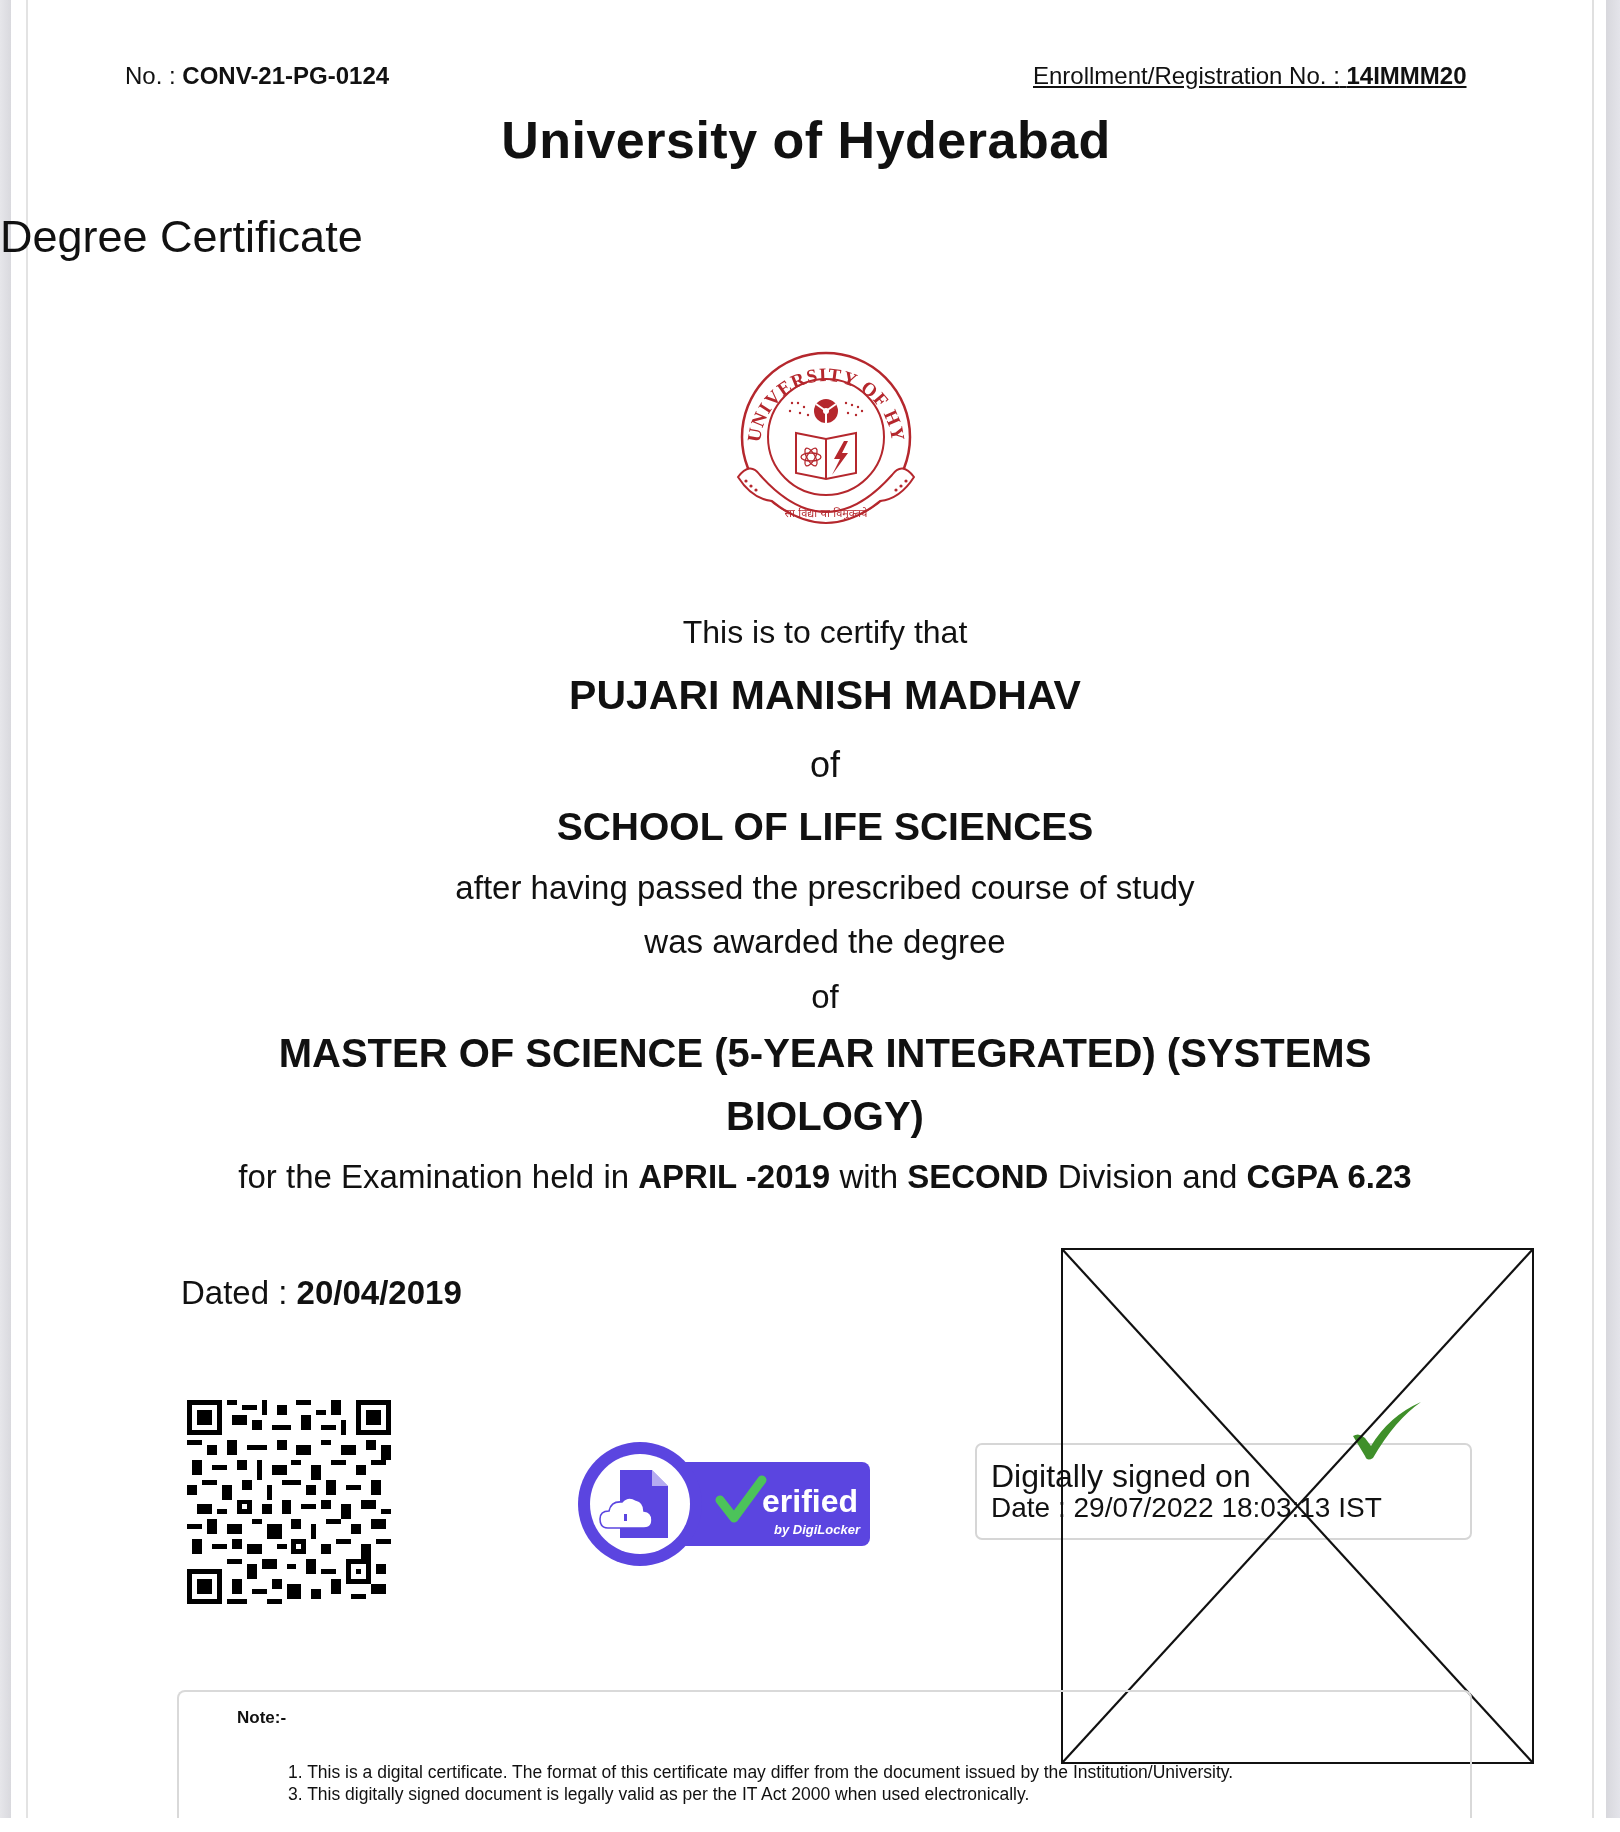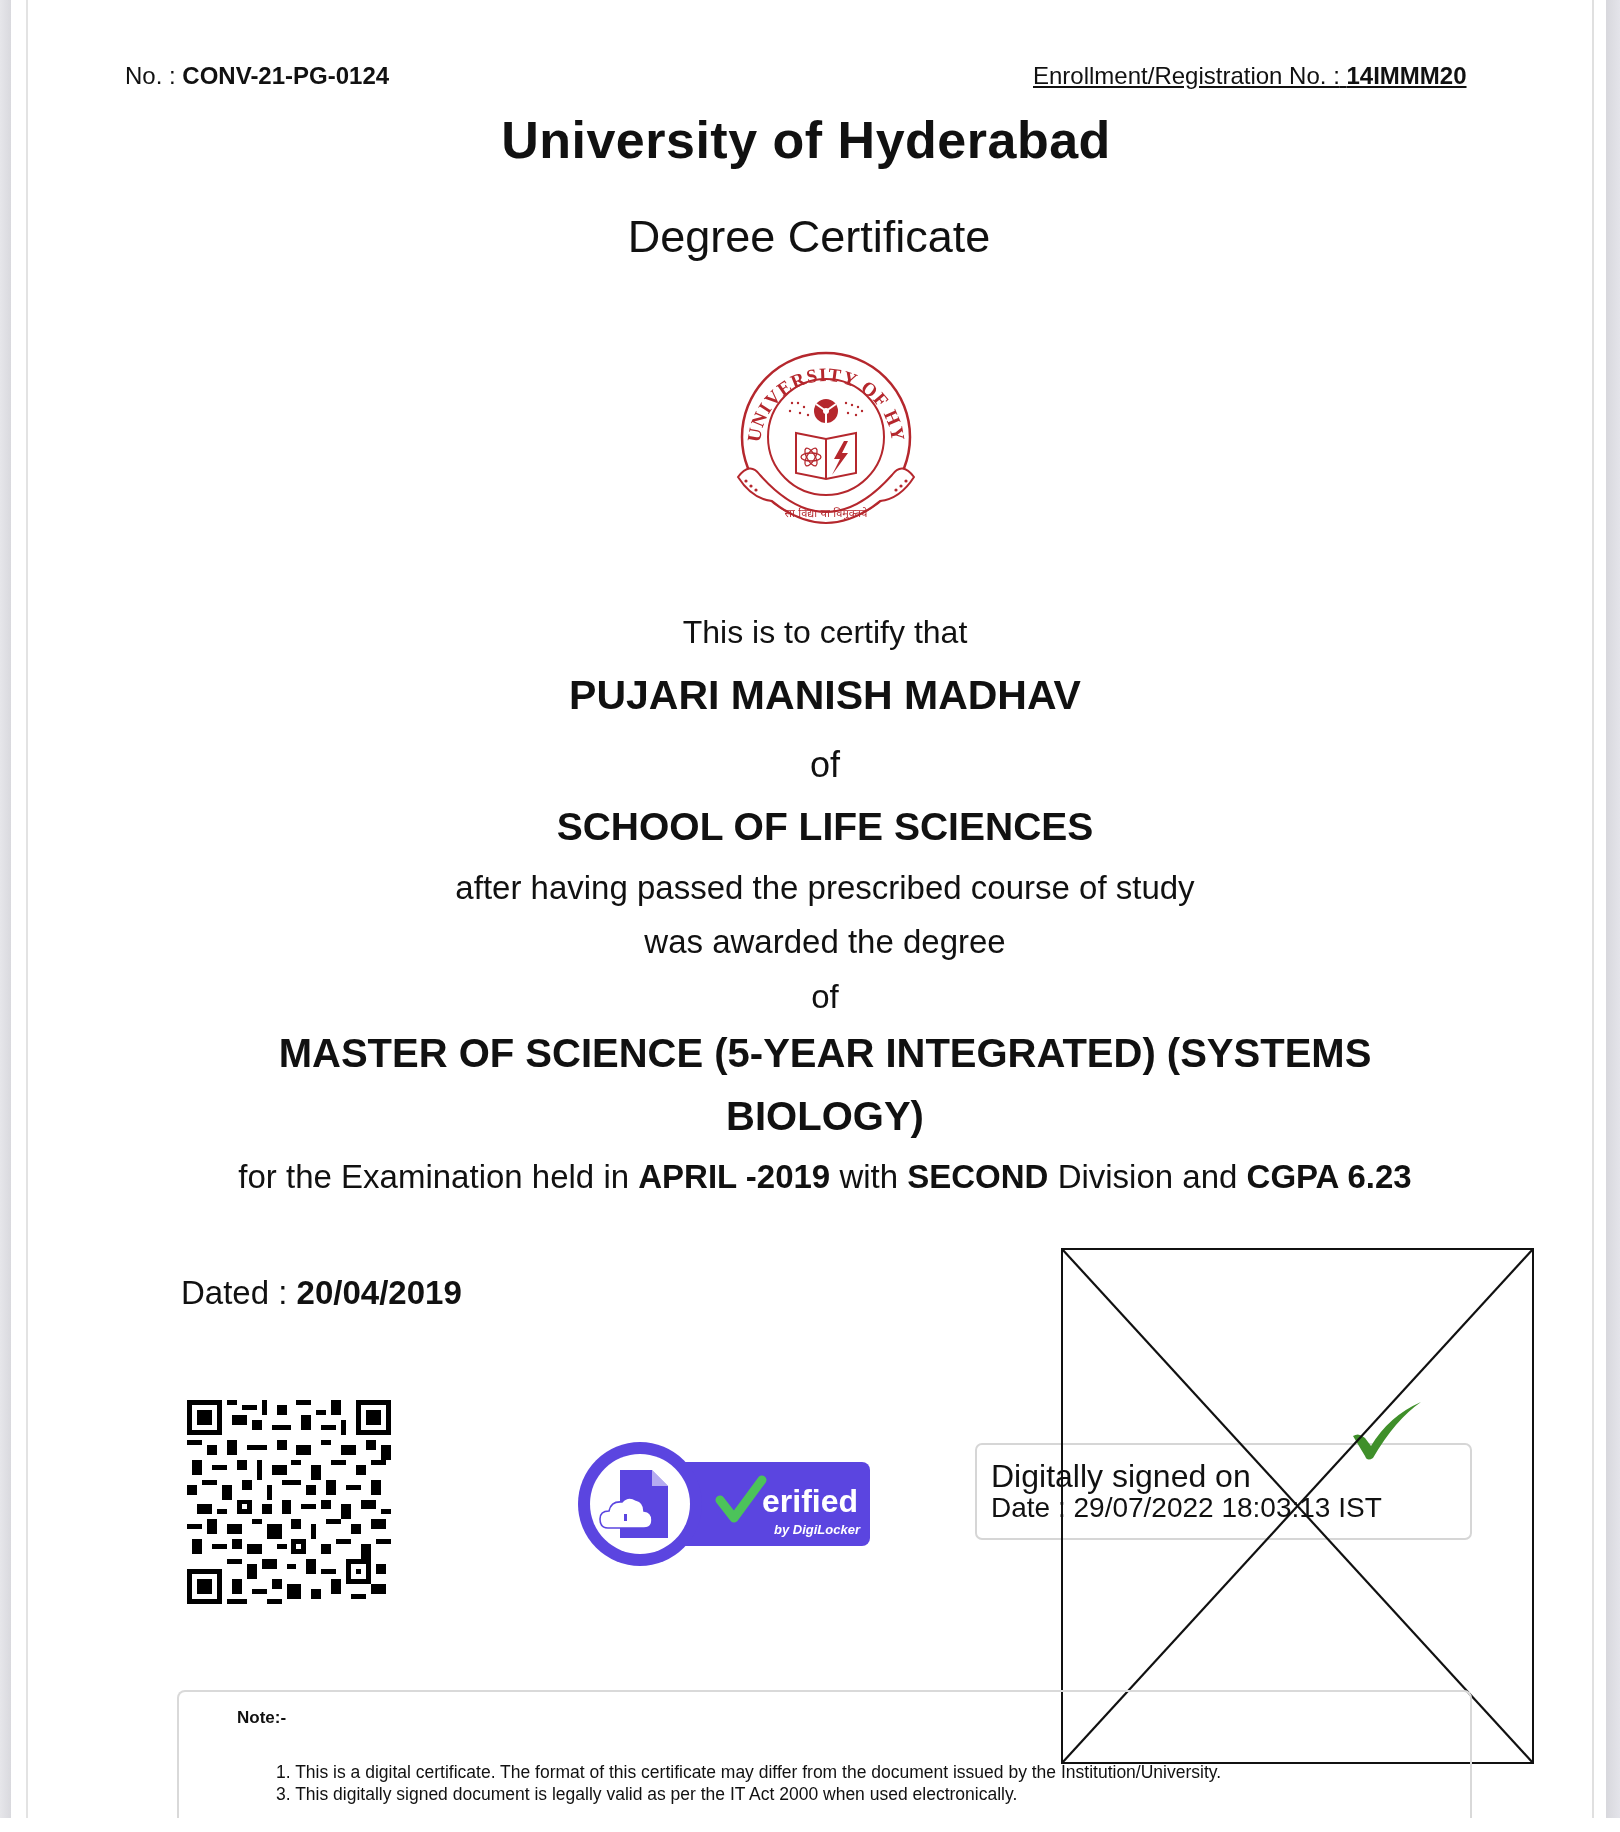--- a/index.html
+++ b/index.html
@@ -18,21 +18,21 @@
   }
   .page-edge-left { position:absolute; left:26px; top:0; width:2px; height:1820px; background:#e3e3e3; }
   .page-edge-right { position:absolute; left:1592px; top:0; width:2px; height:1832px; background:#e0e0e0; }
   .bottom-strip { position:absolute; left:0; top:1818px; width:1620px; height:14px; background:#fff; }
 
   .abs { position:absolute; }
   .hdr { top:62px; font-size:24px; }
   .hdr b { font-weight:700; }
 
   .univ-title { top:110px; font-size:52px; font-weight:700; letter-spacing:0.5px; left:0; width:1612px; text-align:center; }
-  .cert-title { top:211px; font-size:45px; left:0; width:1618px; text-align:center; }
+  .cert-title { top:211px; font-size:45px; left:0; width:1618px; text-align:left; }
 
   .seal { left:730px; top:349px; width:190px; height:190px; }
 
   .line { left:0; width:1650px; text-align:center; }
   .l-certify { top:614px; font-size:32px; }
   .l-name { top:672px; font-size:41px; font-weight:700; }
   .l-of1 { top:744px; font-size:36px; }
   .l-school { top:805px; font-size:39px; font-weight:700; }
   .l-passed { top:869px; font-size:33px; }
   .l-awarded { top:923px; font-size:33px; }
@@ -58,21 +58,21 @@
   .sig-check { left:1345px; top:1398px; width:80px; height:68px; }
 
   .xbox { left:1061px; top:1248px; width:473px; height:516px; }
 
   .notebox {
     left:177px; top:1690px; width:1295px; height:160px;
     border:2px solid #d9d9d9; border-radius:8px; box-sizing:border-box;
     border-bottom:none;
   }
   .note-title { left:208px; top:1708px; font-size:17px; font-weight:700;margin-left:29px; }
-  .note-list { left:276px; top:1761px; font-size:17.5px; line-height:22px; margin:0; padding:0; list-style:none; }
+  .note-list { left:288px; top:1761px; font-size:17.5px; line-height:22px; margin:0; padding:0; list-style:none; }
   .note-list li { white-space:nowrap; }
 </style>
 </head>
 <body>
 
 <div class="viewer-left"></div>
 <div class="page-edge-left"></div>
 <div class="page-edge-right"></div>
 <div class="viewer-right"></div>
 

